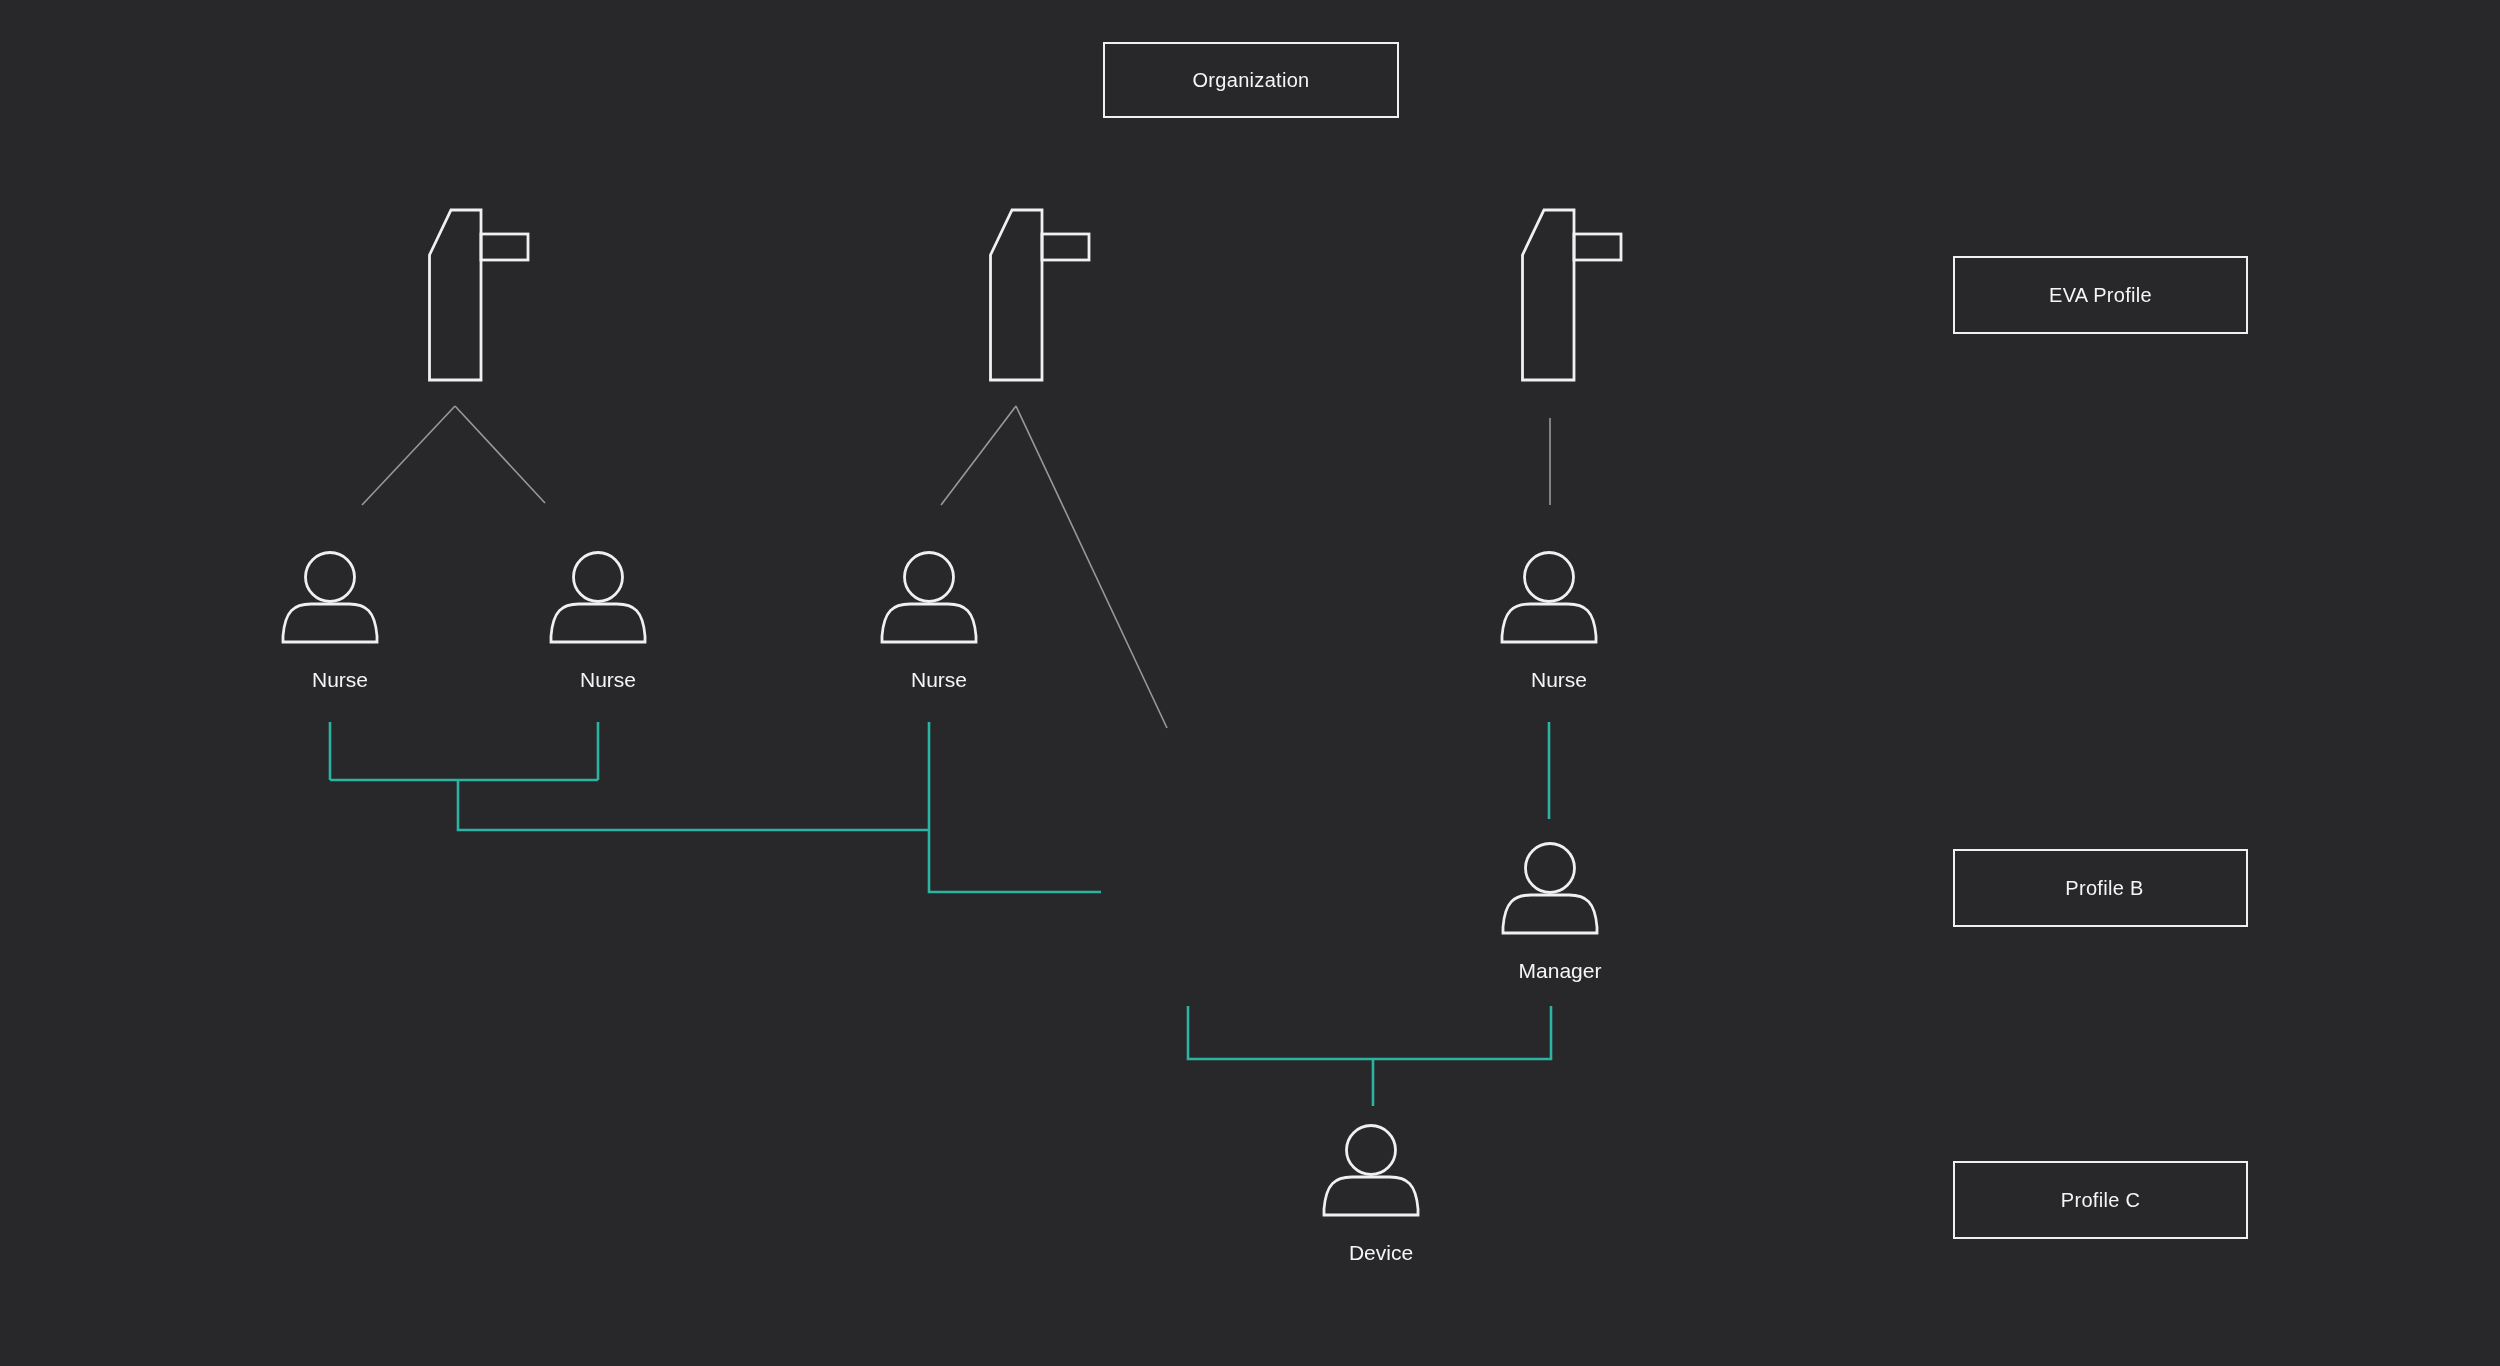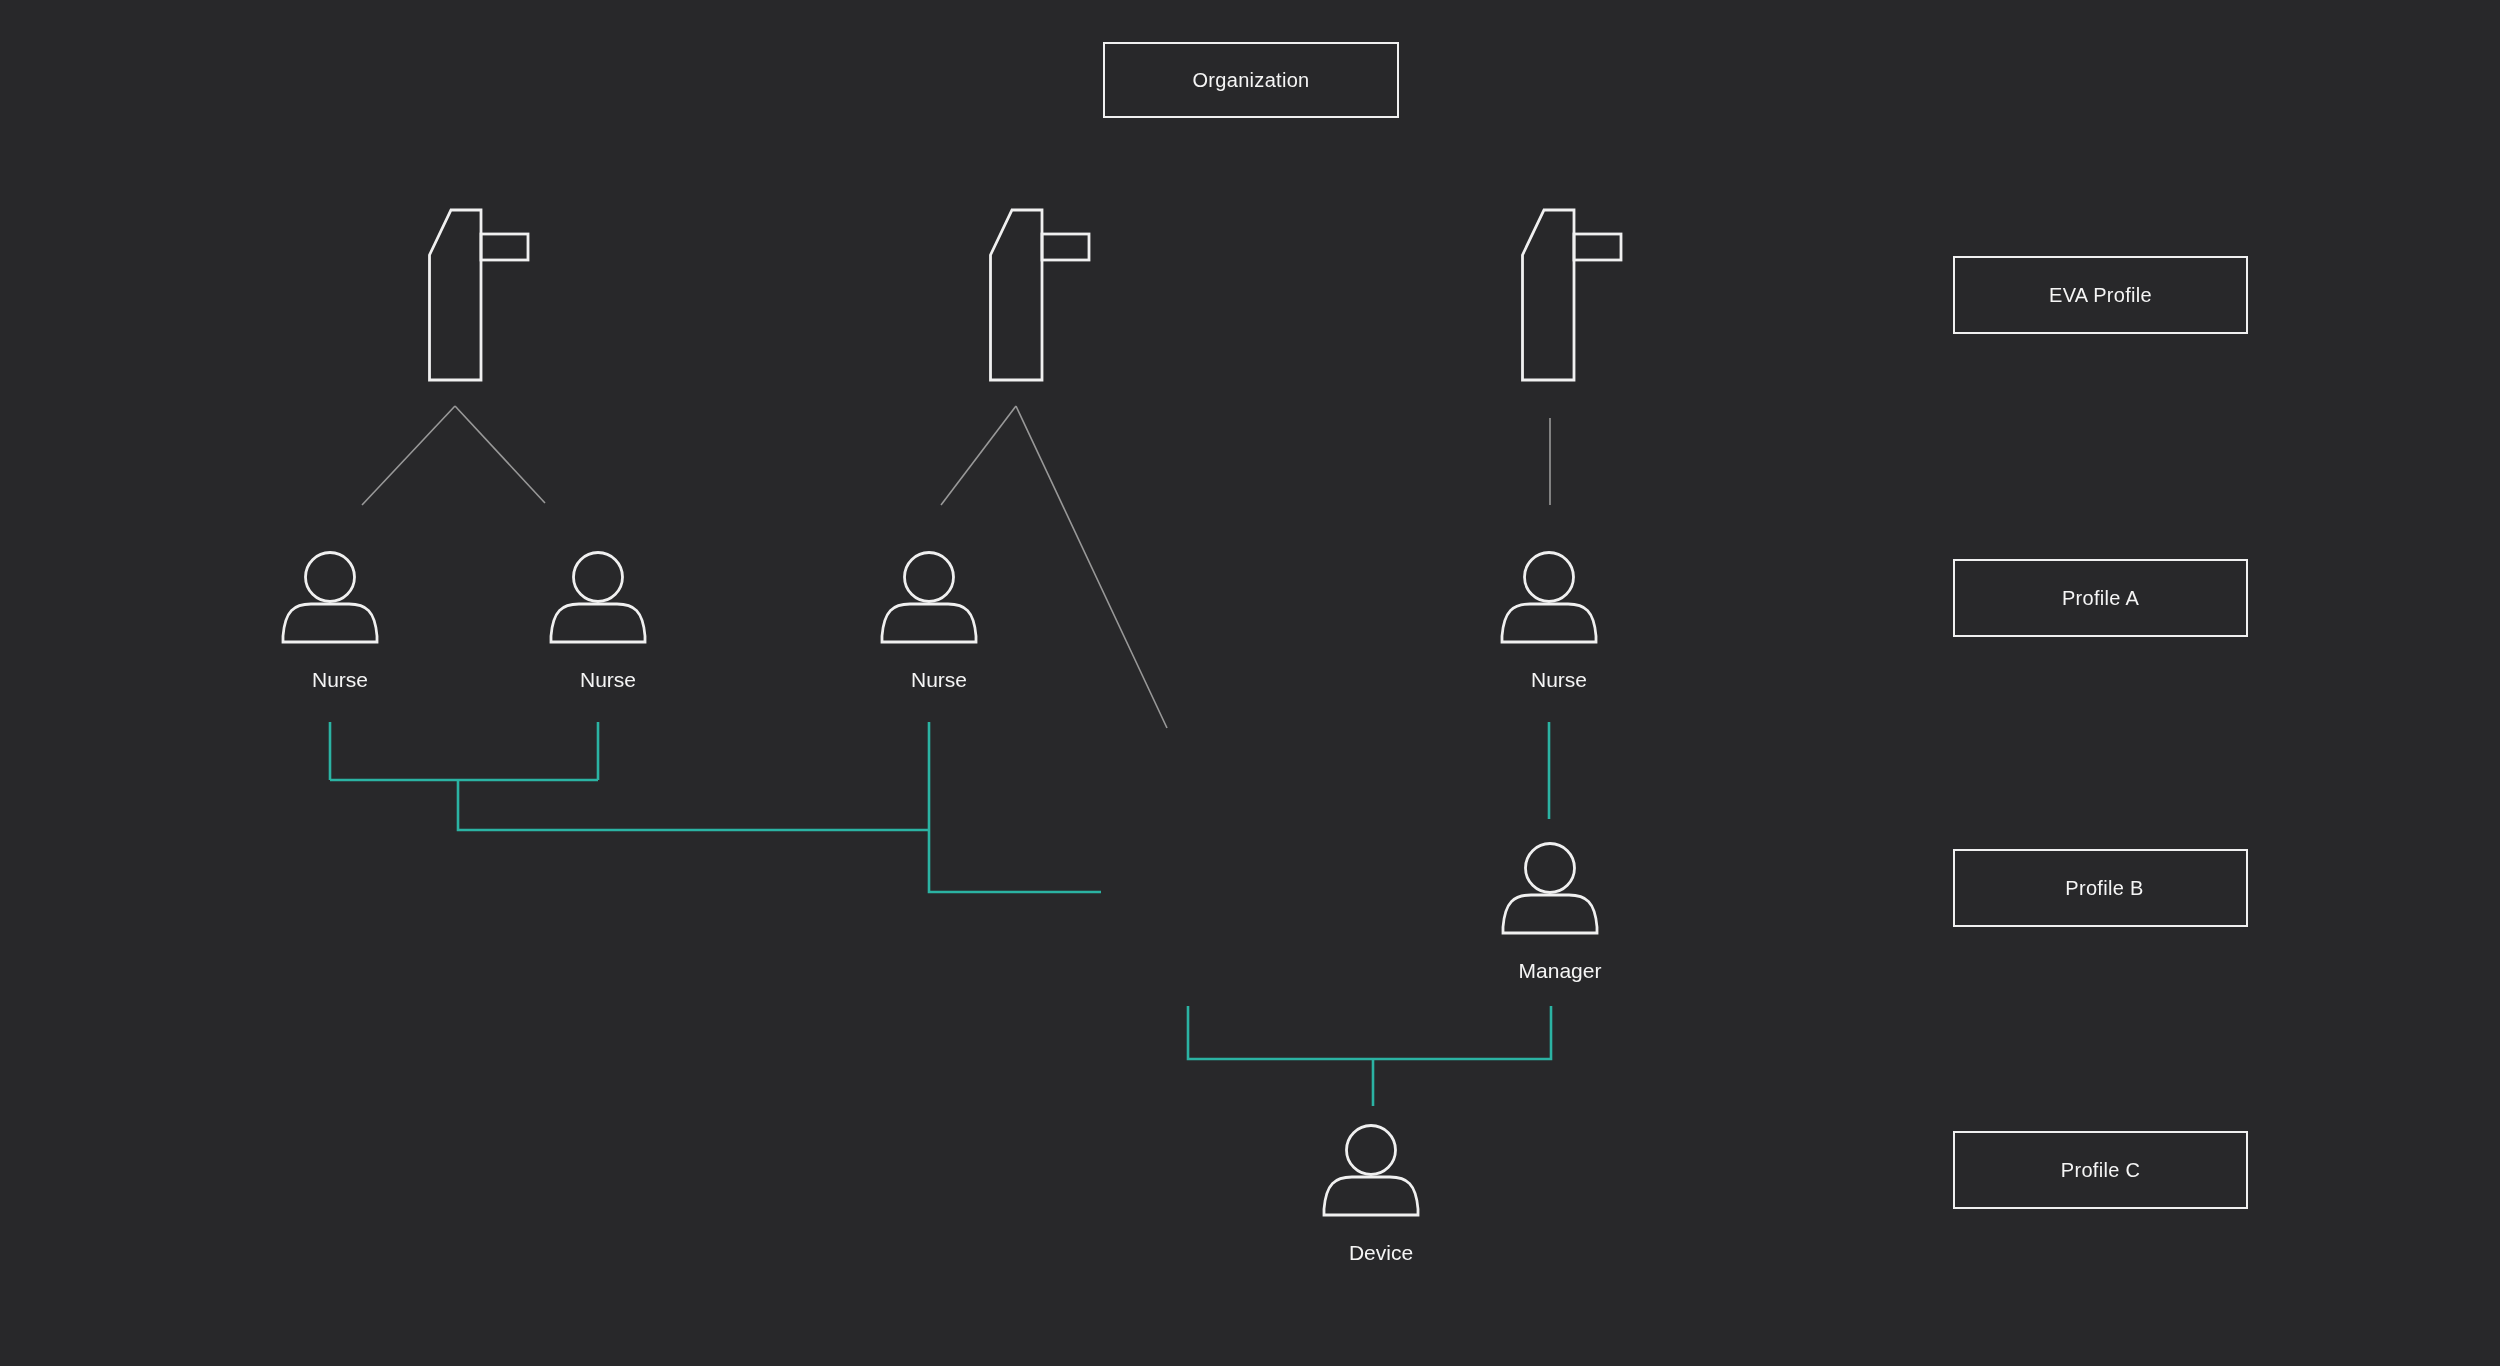--- a/index.html
+++ b/index.html
@@ -115,23 +115,20 @@
     <svg width="100" height="96" viewBox="0 0 100 96">
       <path class="st" d="M3,93 L3,87 C5,62 14,55 31,55 L69,55 C86,55 95,62 97,87 L97,93 Z"></path>
       <circle class="st head" cx="50" cy="28" r="24.5"></circle>
     </svg>
     <div class="plabel">Device</div>
   </div>
 
   <div class="box" style="left:1953px; top:256px; width:295px; height:78px;">
     <span>EVA Profile</span>
   </div>
-  <div class="box" style="left:1953px; top:559px; width:295px; height:78px;">
-    <span>Profile A</span>
-  </div>
   <div class="box" style="left:1953px; top:849px; width:295px; height:78px;padding-left:8px;">
     <span>Profile B</span>
   </div>
-  <div class="box" style="left:1953px; top:1131px; width:295px; height:78px;">
+  <div class="box" style="left:1953px; top:1161px; width:295px; height:78px;">
     <span>Profile C</span>
   </div>
 
 </div>
 
 </body></html>

